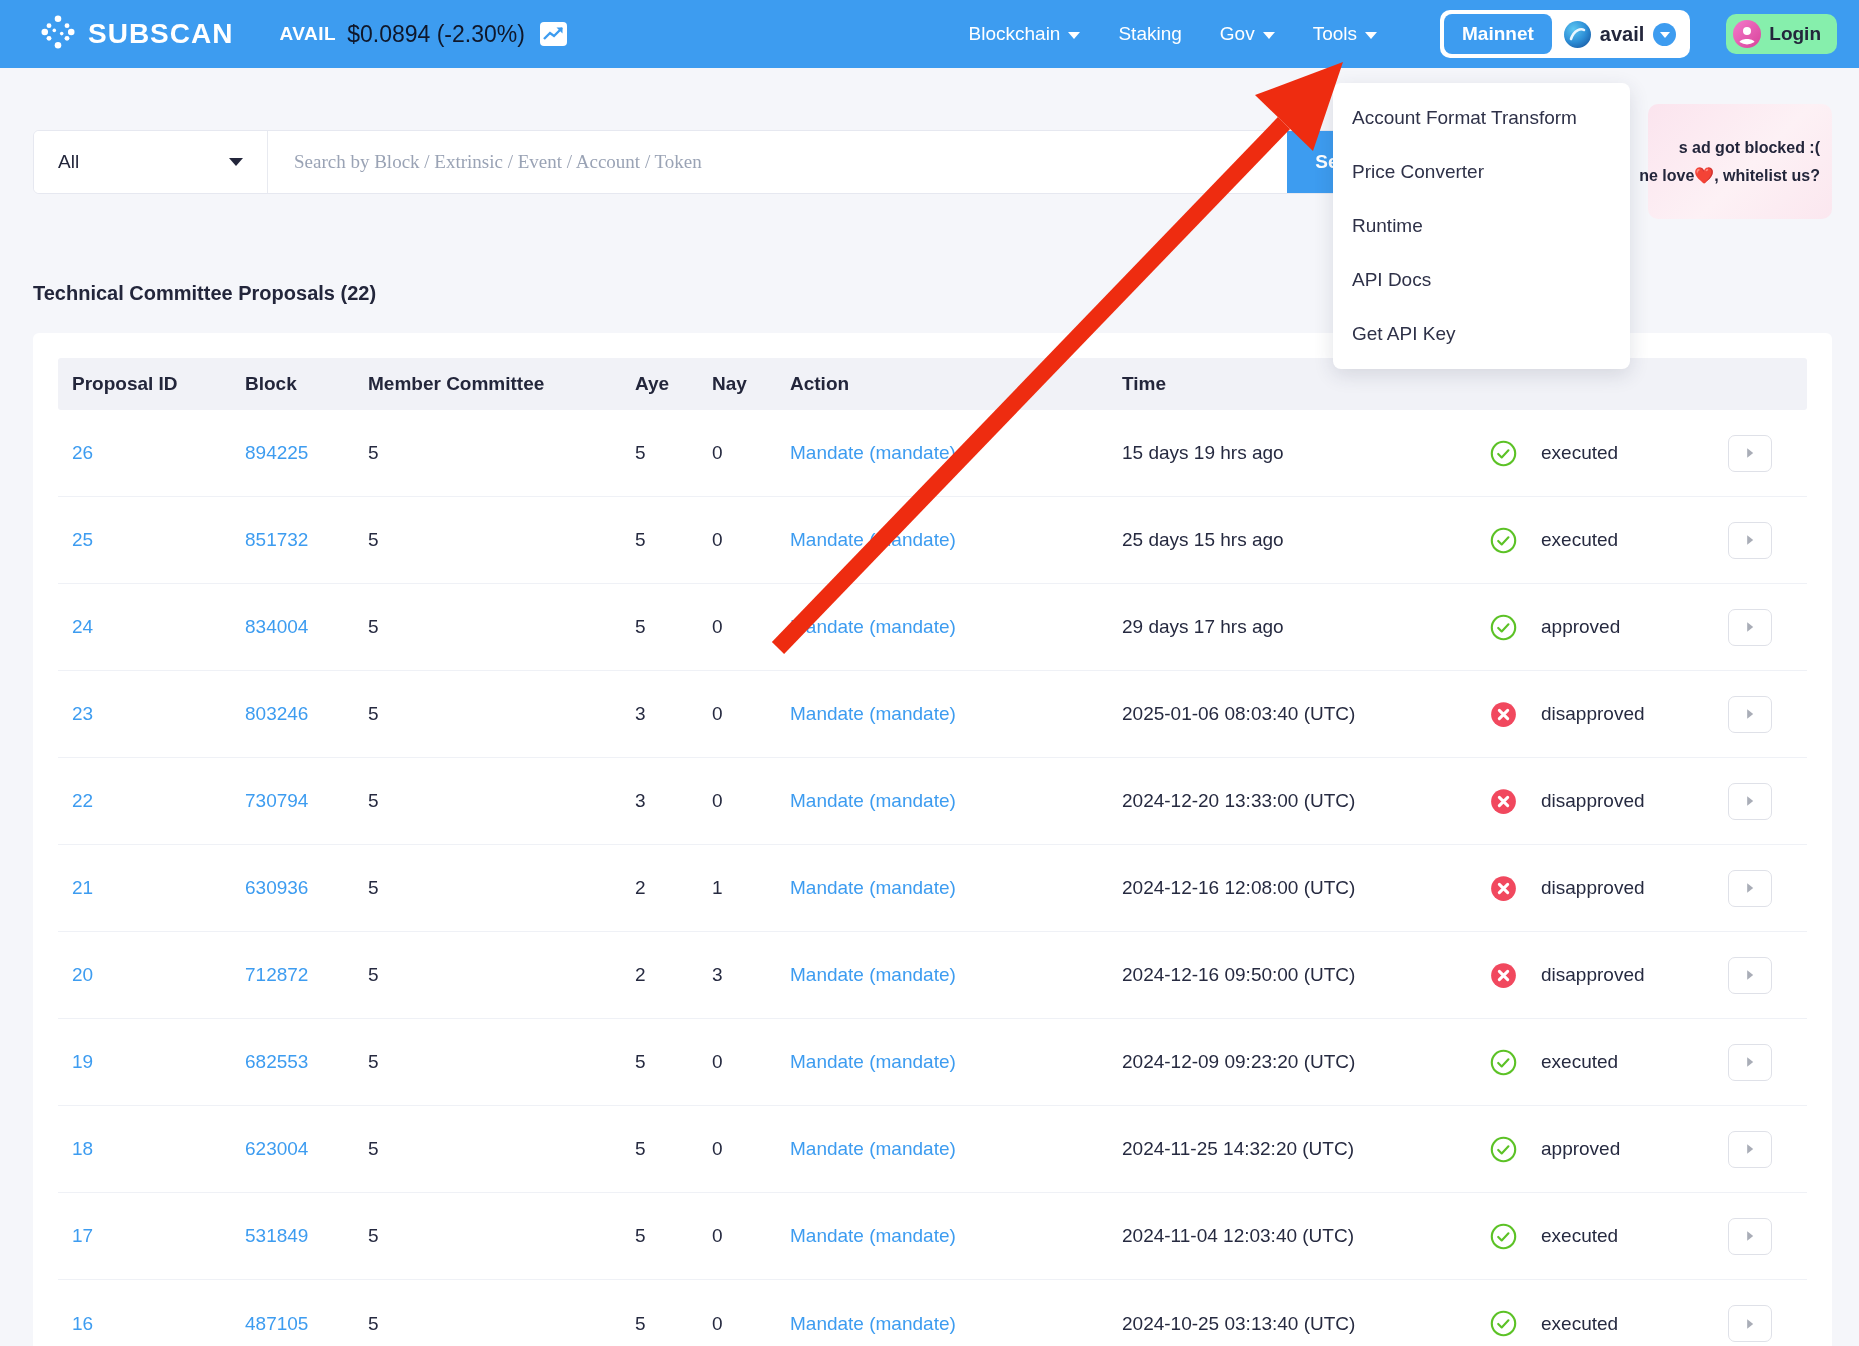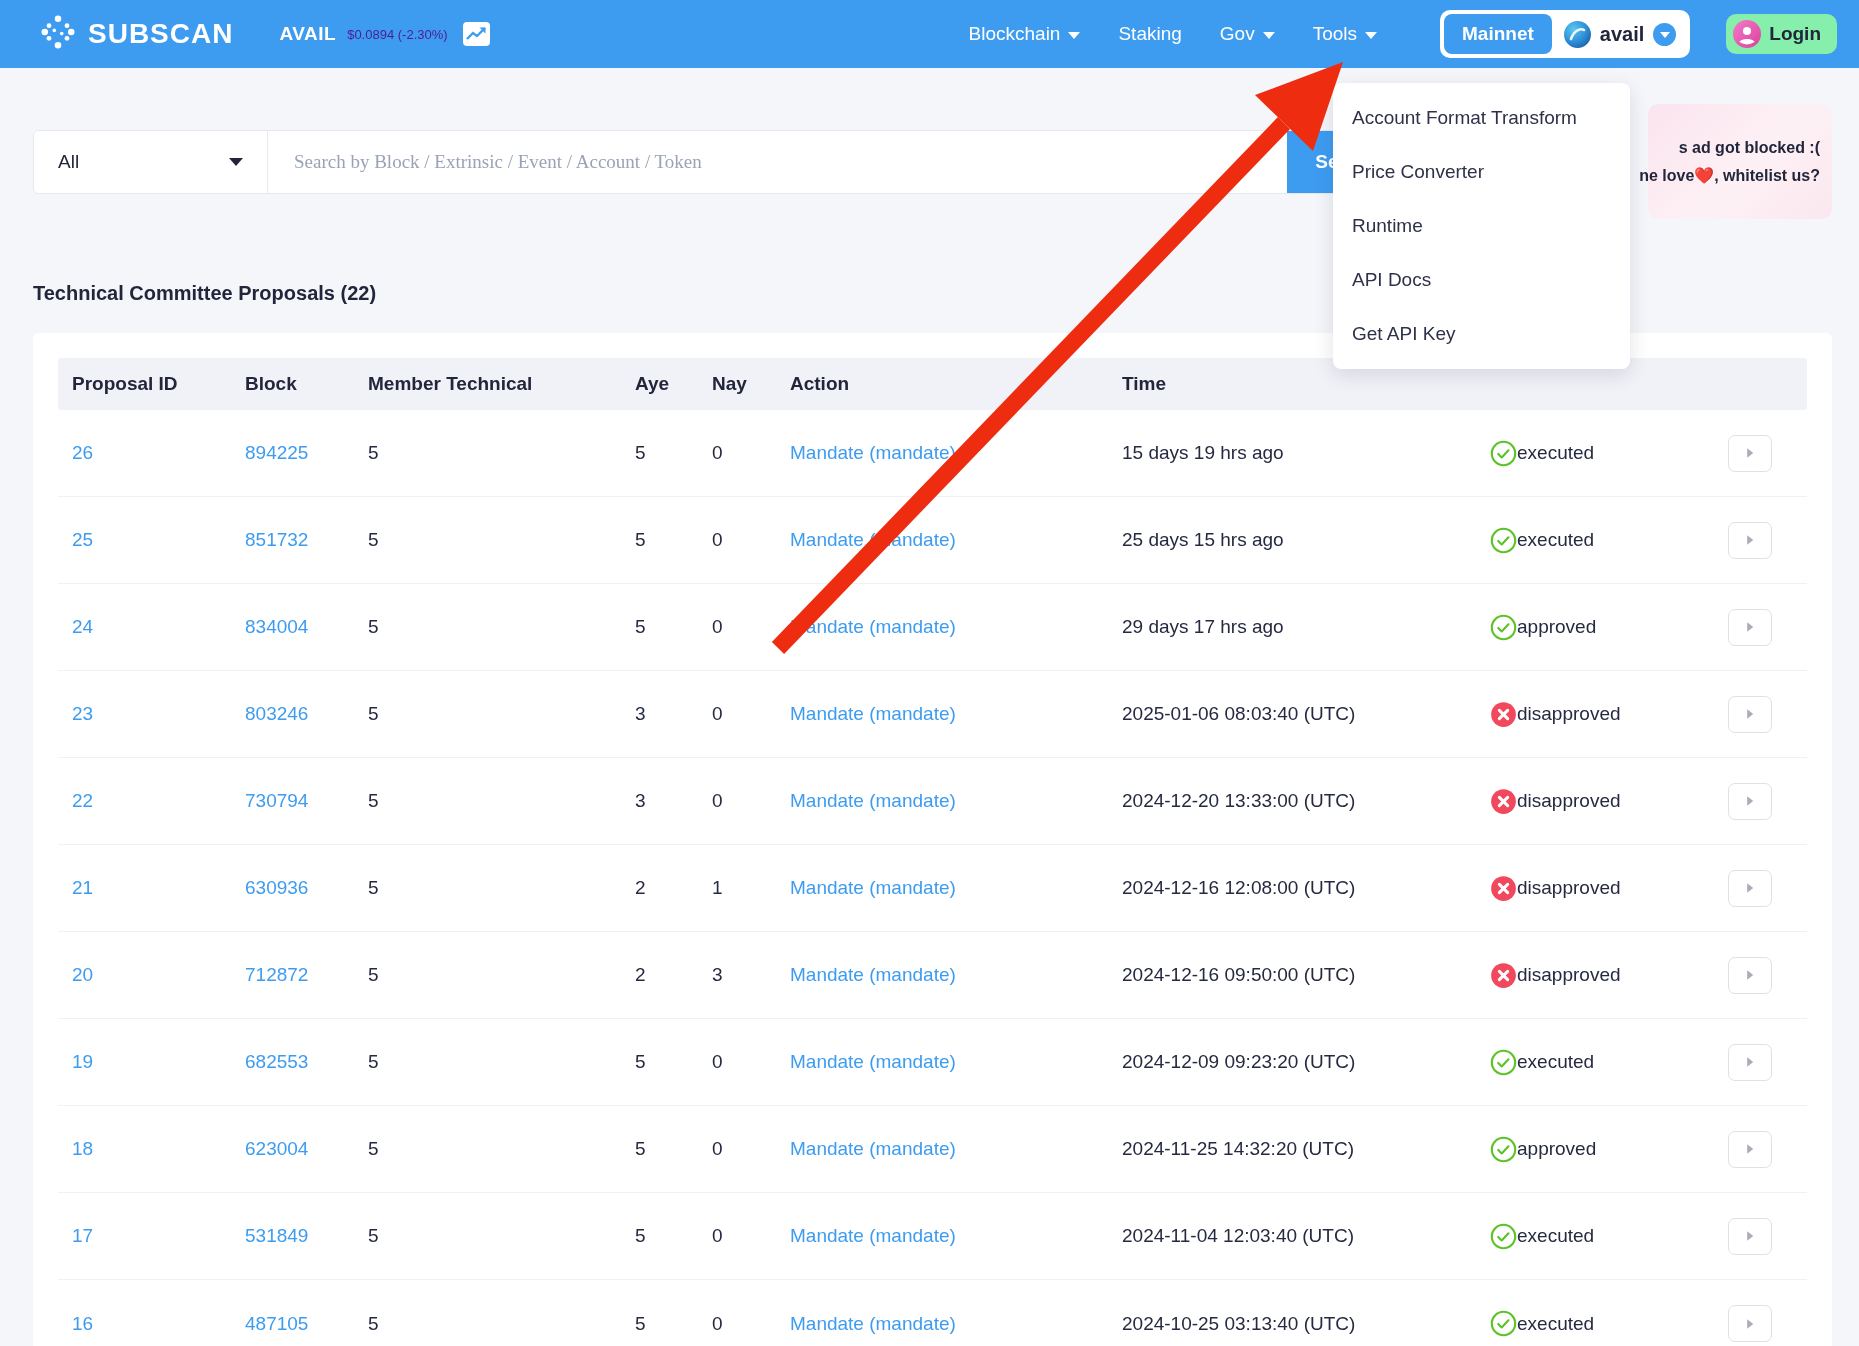--- a/index.html
+++ b/index.html
@@ -20,21 +20,21 @@
   
   .topbar{
     height:68px;background:var(--accent);display:flex;align-items:center;
     justify-content:space-between;padding:0 22px 0 40px;position:relative;z-index:5;
   }
   .tb-left{display:flex;align-items:center;}
   .brand{display:flex;align-items:center;gap:12px;}
   .brand-name{color:#fff;font-size:28px;font-weight:700;letter-spacing:1px;}
   .tokeninfo{display:flex;align-items:center;margin-left:46px;gap:11px;}
   .token-sym{color:#fff;font-weight:700;font-size:19px;letter-spacing:.5px;}
-  .token-price{color:#4c1d95;font-size:13px;}
+  .token-price{color:#0f172a;font-size:23px;}
   .tb-right{display:flex;align-items:center;gap:36px;}
   .nav{display:flex;align-items:center;gap:38px;}
   .nav-item{display:flex;align-items:center;gap:8px;color:#fff;font-size:19px;cursor:pointer;}
   .caret{width:0;height:0;border-left:6px solid transparent;border-right:6px solid transparent;border-top:7px solid #fff;margin-top:2px;}
   .net-pill{background:#fff;border-radius:10px;display:flex;align-items:center;gap:12px;padding:4px;margin-left:27px;}
   .net-btn{background:var(--accent);color:#fff;font-weight:700;font-size:19px;border:none;border-radius:8px;padding:9px 18px;cursor:pointer;}
   .net-chain{display:flex;align-items:center;gap:9px;padding-right:10px;cursor:pointer;}
   .net-chain-label{font-size:20px;font-weight:700;color:#23263B;}
   .chev-badge{width:23px;height:23px;border-radius:50%;background:var(--accent);display:flex;align-items:center;justify-content:center;}
   .chev-badge .caret{border-top-width:6px;border-left-width:5px;border-right-width:5px;margin-top:1px;}
@@ -52,21 +52,21 @@
   .page-title{margin:88px 0 0 33px;font-size:20px;font-weight:700;color:#23263B;}
   .card{margin:28px 27px 0 33px;background:#fff;border-radius:6px;padding:25px 25px 0 25px;position:relative;z-index:1;}
   .tgrid{display:grid;grid-template-columns:187px 123px 267px 77px 78px 332px 368px 238px 1fr;align-items:center;}
   .thead{height:52px;background:#F1F2F7;border-radius:3px;}
   .thead .cell{font-size:19px;font-weight:700;color:#23263B;}
   .cell{padding-right:8px;}
   .cell:first-child{padding-left:14px;}
   .trow{height:87px;border-bottom:1px solid #EFF1F6;font-size:19px;color:var(--dark);}
   .trow:last-child{border-bottom:none;}
   a.cell-link{color:var(--accent);text-decoration:none;cursor:pointer;}
-  .status-cell{display:flex;align-items:center;gap:0;}
+  .status-cell{display:flex;align-items:center;gap:24px;}
   .btn-cell{display:flex;}
   .row-btn{width:44px;height:37px;background:#fff;border:1px solid #DFE1E8;border-radius:7px;display:flex;align-items:center;justify-content:center;cursor:pointer;}
   
   .dropdown{
     position:absolute;left:1333px;top:83px;width:297px;
     background:#fff;border-radius:8px;box-shadow:0 6px 20px rgba(40,50,80,.14);
     padding:8px 0;z-index:50;
   }
   .dropdown-item{height:54px;display:flex;align-items:center;padding-left:19px;font-size:19px;color:#2E3148;cursor:pointer;}
   
@@ -183,21 +183,21 @@
   <input class="search-input" type="text" placeholder="Search by Block / Extrinsic / Event / Account / Token" style="">
   <button class="search-btn">Search</button>
 </div>
 
 <div class="page-title">Technical Committee Proposals (22)</div>
 
 <div class="card">
   <div class="tgrid thead" id="thead">
       <span class="cell">Proposal ID</span>
       <span class="cell">Block</span>
-      <span class="cell">Member Technical</span>
+      <span class="cell">Member Committee</span>
       <span class="cell">Aye</span>
       <span class="cell">Nay</span>
       <span class="cell">Action</span>
       <span class="cell">Time</span>
       <span class="cell"></span>
       <span class="cell"></span>
     </div>
   <div id="tbody">
       <div class="tgrid trow">
         <a class="cell cell-link">26</a>

